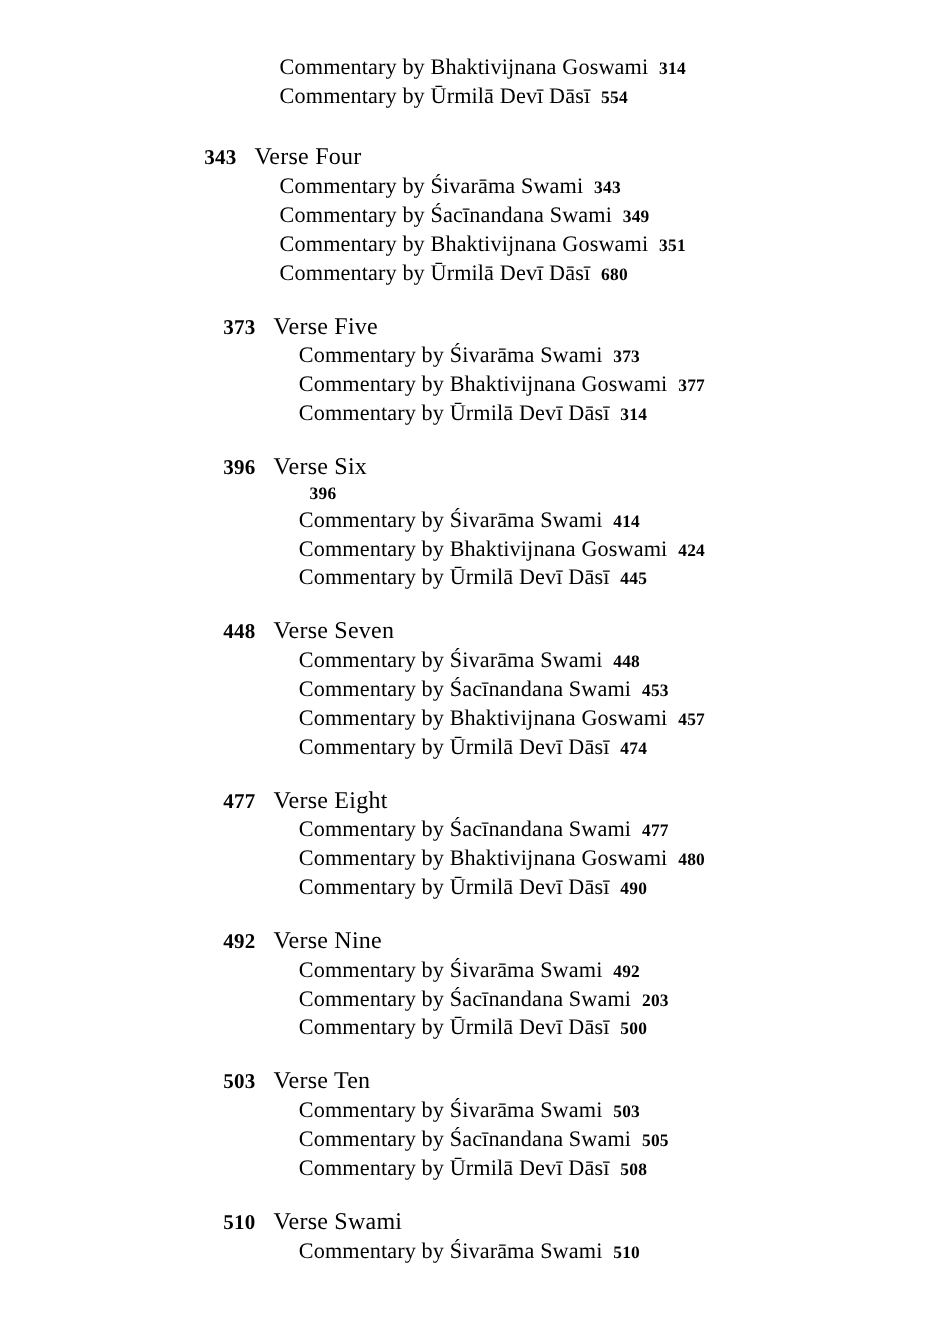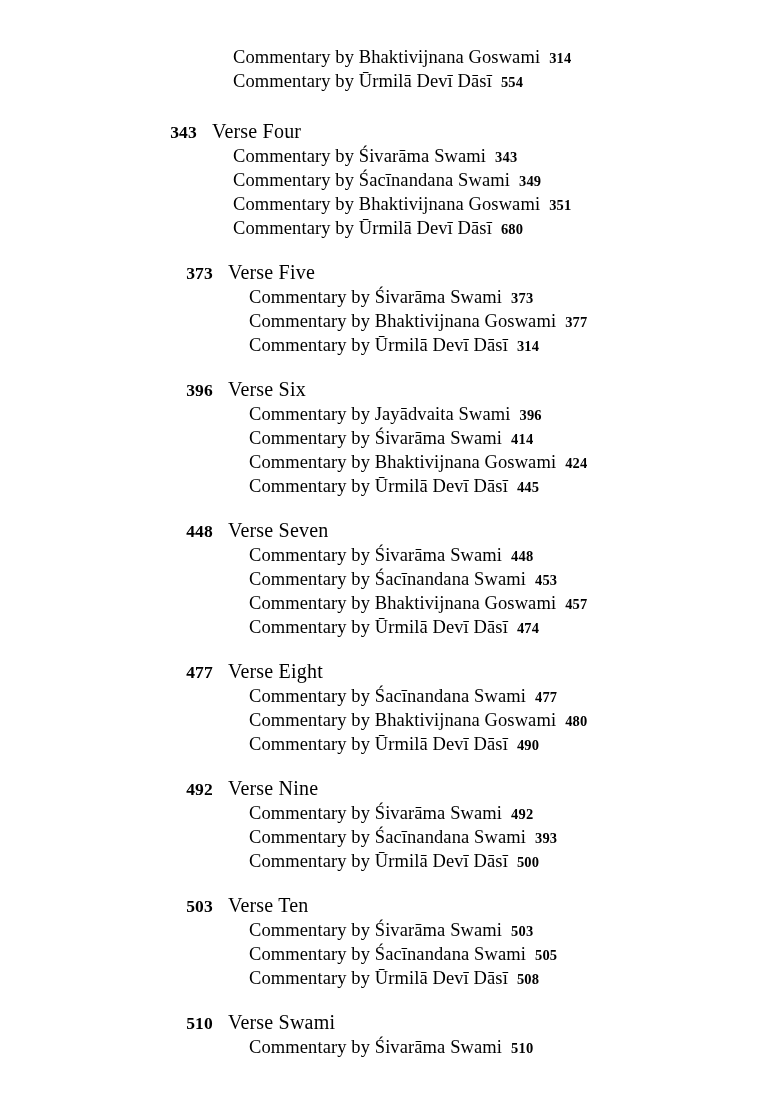--- a/index.html
+++ b/index.html
@@ -143,21 +143,20 @@
       </div>
     </div>
 
     <div class="group">
       <div class="group-head">
         <span class="pg">396</span>
         <span class="ttl">Verse Six</span>
       </div>
       <div class="sub">
         <span class="spacer"></span>
-        <span class="label">Commentary by Jayādvaita Swami</span>
         <span class="num">396</span>
       </div>
       <div class="sub">
         <span class="spacer"></span>
         <span class="label">Commentary by Śivarāma Swami</span>
         <span class="num">414</span>
       </div>
       <div class="sub">
         <span class="spacer"></span>
         <span class="label">Commentary by Bhaktivijnana Goswami</span>
@@ -225,21 +224,21 @@
         <span class="ttl">Verse Nine</span>
       </div>
       <div class="sub">
         <span class="spacer"></span>
         <span class="label">Commentary by Śivarāma Swami</span>
         <span class="num">492</span>
       </div>
       <div class="sub">
         <span class="spacer"></span>
         <span class="label">Commentary by Śacīnandana Swami</span>
-        <span class="num">393</span>
+        <span class="num">203</span>
       </div>
       <div class="sub">
         <span class="spacer"></span>
         <span class="label">Commentary by Ūrmilā Devī Dāsī</span>
         <span class="num">500</span>
       </div>
     </div>
 
     <div class="group">
       <div class="group-head">

